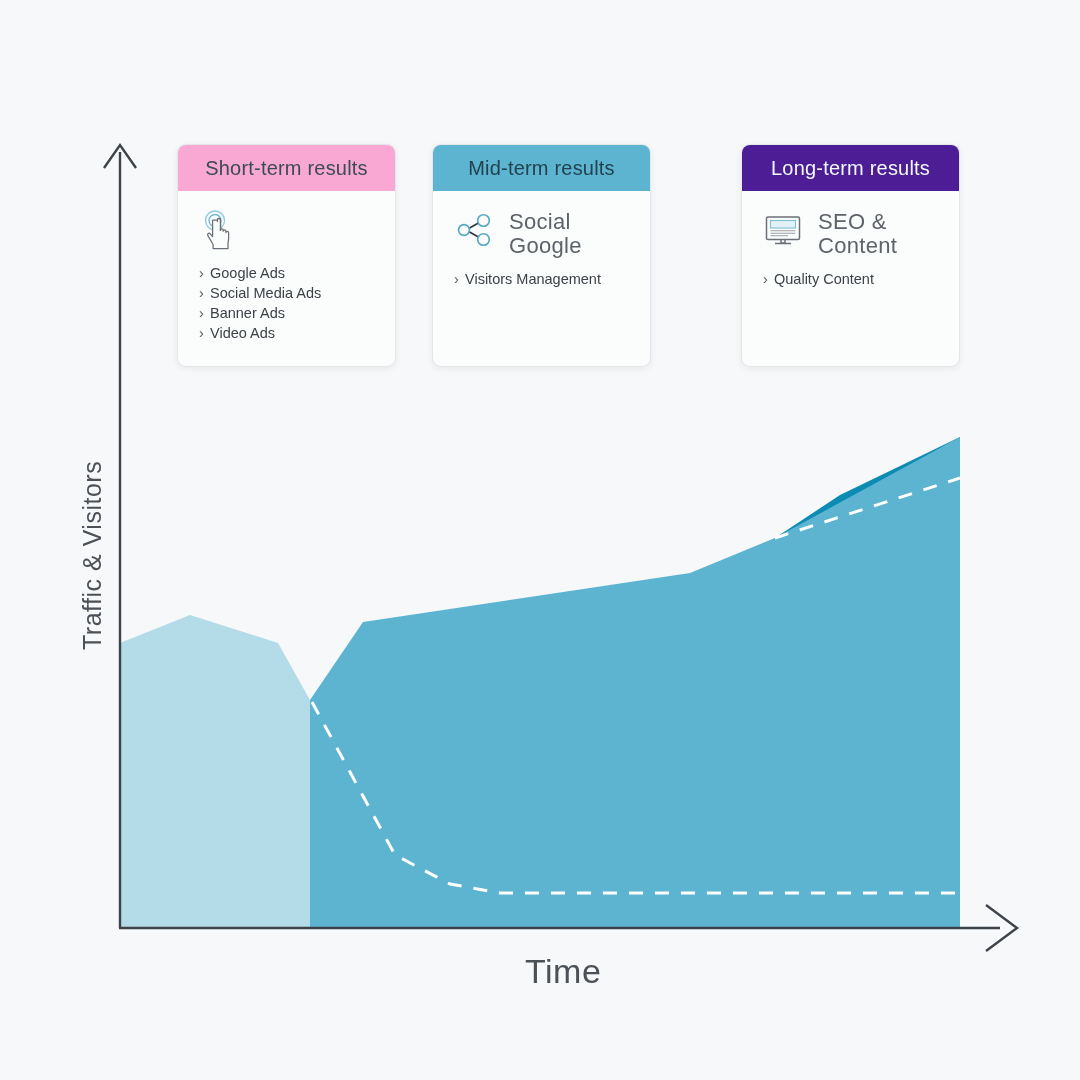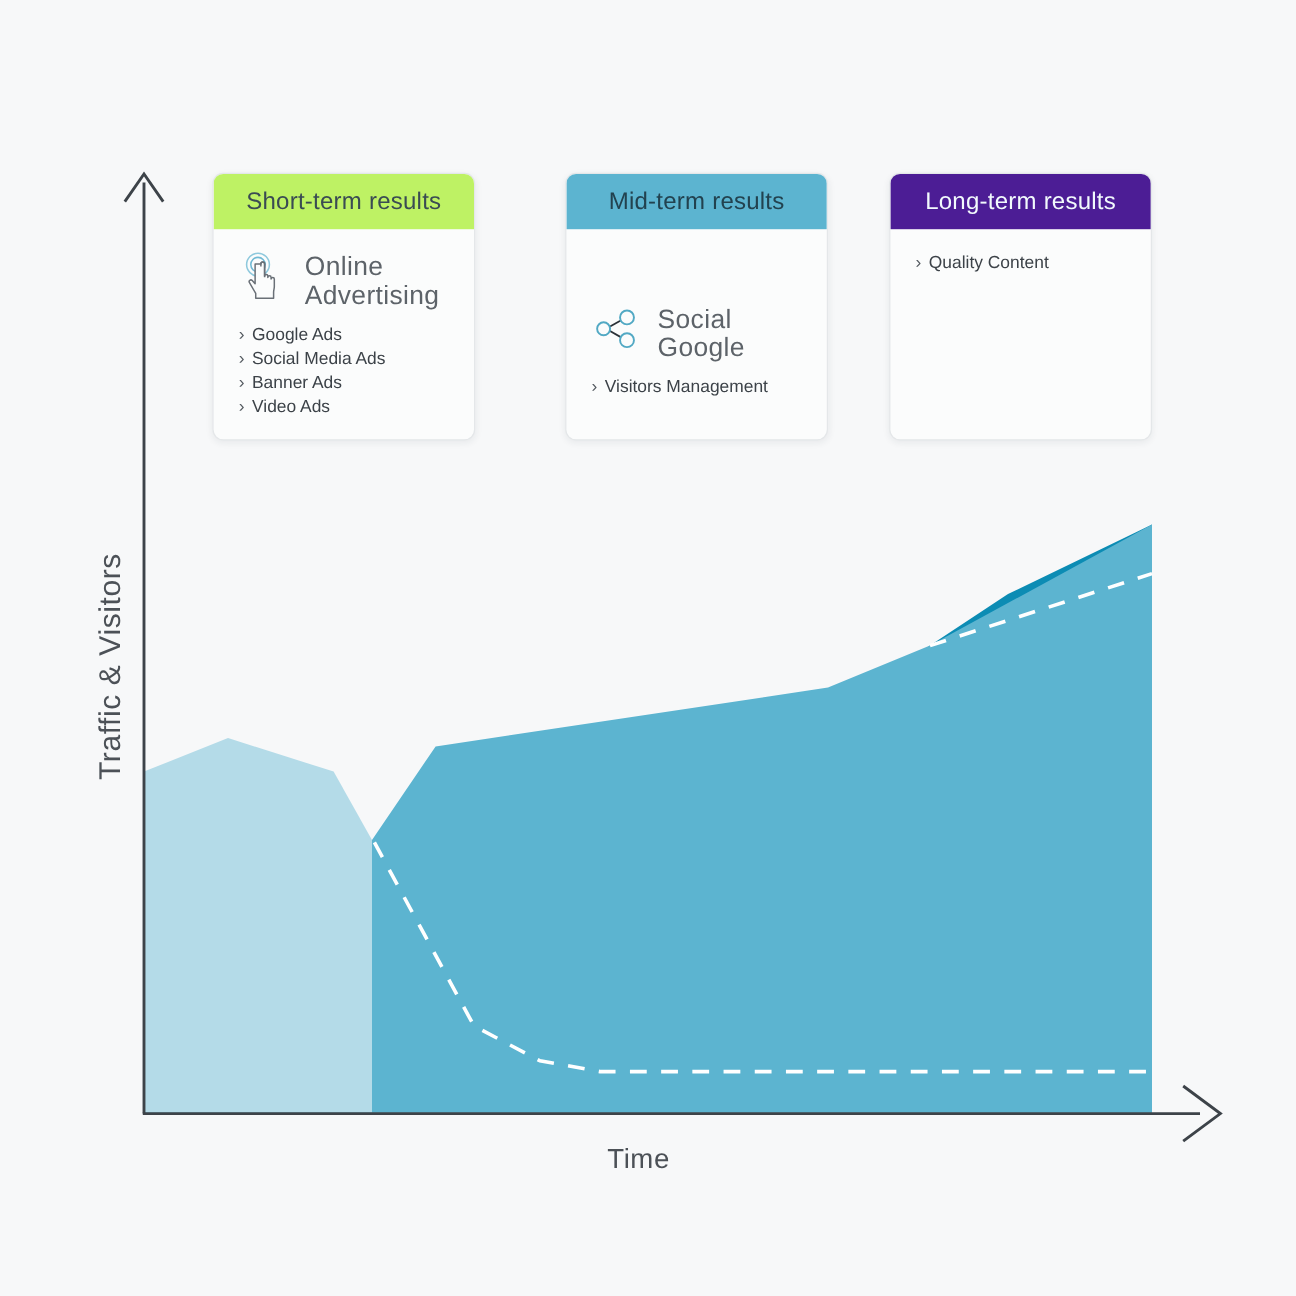--- a/index.html
+++ b/index.html
@@ -27,50 +27,50 @@
     letter-spacing: 0.5px;
     white-space: nowrap;
   }
   #y-axis-label {
     font-size: 25px;
     left: 0; top: 0;
     transform-origin: left top;
     transform: translate(78px, 650px) rotate(-90deg);
   }
   #x-axis-label {
-    font-size: 23px;
-    left: 506px; top: 952px;
+    font-size: 34px;
+    left: 525px; top: 952px;
   }
 
   
   .card {
     position: absolute;
     width: 219px;
     background: #fbfcfc;
     border: 1px solid #e4e7e9;
     border-radius: 9px;
     box-shadow: 0 2px 6px rgba(30,40,50,0.07);
     overflow: hidden;
     display: flex;
     flex-direction: column;
   }
   #card-0 { left: 177px; top: 144px; height: 223px; }
-  #card-1 { left: 471px; top: 144px; height: 223px; gap: 44px; }
+  #card-1 { left: 432px; top: 144px; height: 223px; }
   #card-2 { left: 741px; top: 144px; height: 223px; }
 
   .card-header {
     height: 46px;
     display: flex;
     align-items: center;
     justify-content: center;
     font-size: 20px;
     letter-spacing: 0.2px;
     flex: 0 0 auto;
   }
-  #card-0 .card-header { background: #bef264; color: #3a4b53; }
+  #card-0 .card-header { background: #f9a8d4; color: #3a4b53; }
   #card-1 .card-header { background: #5cb4d0; color: #22424f; }
   #card-2 .card-header { background: #4c1d95; color: #f2fafd; }
 
   .card-body {
     padding: 18px 16px 10px 16px;
     display: flex;
     flex-direction: column;
     gap: 12px;
     flex: 1 1 auto;
   }
@@ -143,24 +143,20 @@
   <div class="card" id="card-0">
     <div class="card-header">Short-term results</div>
     <div class="card-body">
       <div class="card-topline">
         <svg class="card-icon" viewBox="0 0 42 42">
           <circle cx="17" cy="11.5" r="9.5" fill="none" stroke="#8fc9dd" stroke-width="1.3"></circle>
           <circle cx="17" cy="11.5" r="6" fill="none" stroke="#6fb9d4" stroke-width="1.3"></circle>
           <path d="M14.6 11 L14.6 27.5 L12.2 24.8 C10.9 23.5 8.9 24.9 9.9 26.6 L15.1 35.5 L15.1 39.5 L30 39.5 L30 34.5 C30 33 30.6 31.6 30.6 29.8 L30.6 23.6 C30.6 21.9 27.9 21.9 27.9 23.6 L27.9 22.2 C27.9 20.4 25.2 20.4 25.2 22.2 L25.2 21.2 C25.2 19.4 22.5 19.4 22.5 21.2 L22.5 11 C22.5 8.9 19.4 8.9 19.4 11 Z" fill="#fbfcfc" stroke="#6a7077" stroke-width="1.25" stroke-linejoin="round"></path>
           <path d="M19.4 13 L19.4 11 C19.4 8.9 22.5 8.9 22.5 11 L22.5 22" fill="none" stroke="#6a7077" stroke-width="1.25"></path>
         </svg>
-        <div class="card-title">
-          <div>Online</div>
-          <div>Advertising</div>
-        </div>
       </div>
       <ul class="bullet-list">
         <li>Google Ads</li>
         <li>Social Media Ads</li>
         <li>Banner Ads</li>
         <li>Video Ads</li>
       </ul>
     </div>
   </div>
 
@@ -182,19 +178,34 @@
       </div>
       <ul class="bullet-list">
         <li>Visitors Management</li>
       </ul>
     </div>
   </div>
 
   <div class="card" id="card-2">
     <div class="card-header">Long-term results</div>
     <div class="card-body">
+      <div class="card-topline">
+        <svg class="card-icon" viewBox="0 0 42 42">
+          <rect x="4.5" y="8" width="33" height="22.5" rx="1.6" fill="#fbfcfc" stroke="#6a7077" stroke-width="1.5"></rect>
+          <rect x="8.5" y="11.5" width="25" height="7.5" fill="#e3f2f8" stroke="#7cc0d6" stroke-width="1.1"></rect>
+          <line x1="8.5" y1="21.8" x2="33.5" y2="21.8" stroke="#9aa1a8" stroke-width="1.1"></line>
+          <line x1="8.5" y1="24.3" x2="33.5" y2="24.3" stroke="#9aa1a8" stroke-width="1.1"></line>
+          <line x1="8.5" y1="26.8" x2="26" y2="26.8" stroke="#9aa1a8" stroke-width="1.1"></line>
+          <path d="M19 30.5 L19 34 L23 34 L23 30.5" fill="none" stroke="#6a7077" stroke-width="1.5"></path>
+          <line x1="13" y1="34.5" x2="29" y2="34.5" stroke="#6a7077" stroke-width="1.6"></line>
+        </svg>
+        <div class="card-title">
+          <div>SEO &amp;</div>
+          <div>Content</div>
+        </div>
+      </div>
       <ul class="bullet-list">
         <li>Quality Content</li>
       </ul>
     </div>
   </div>
 
 </div>
 
 </body></html>

